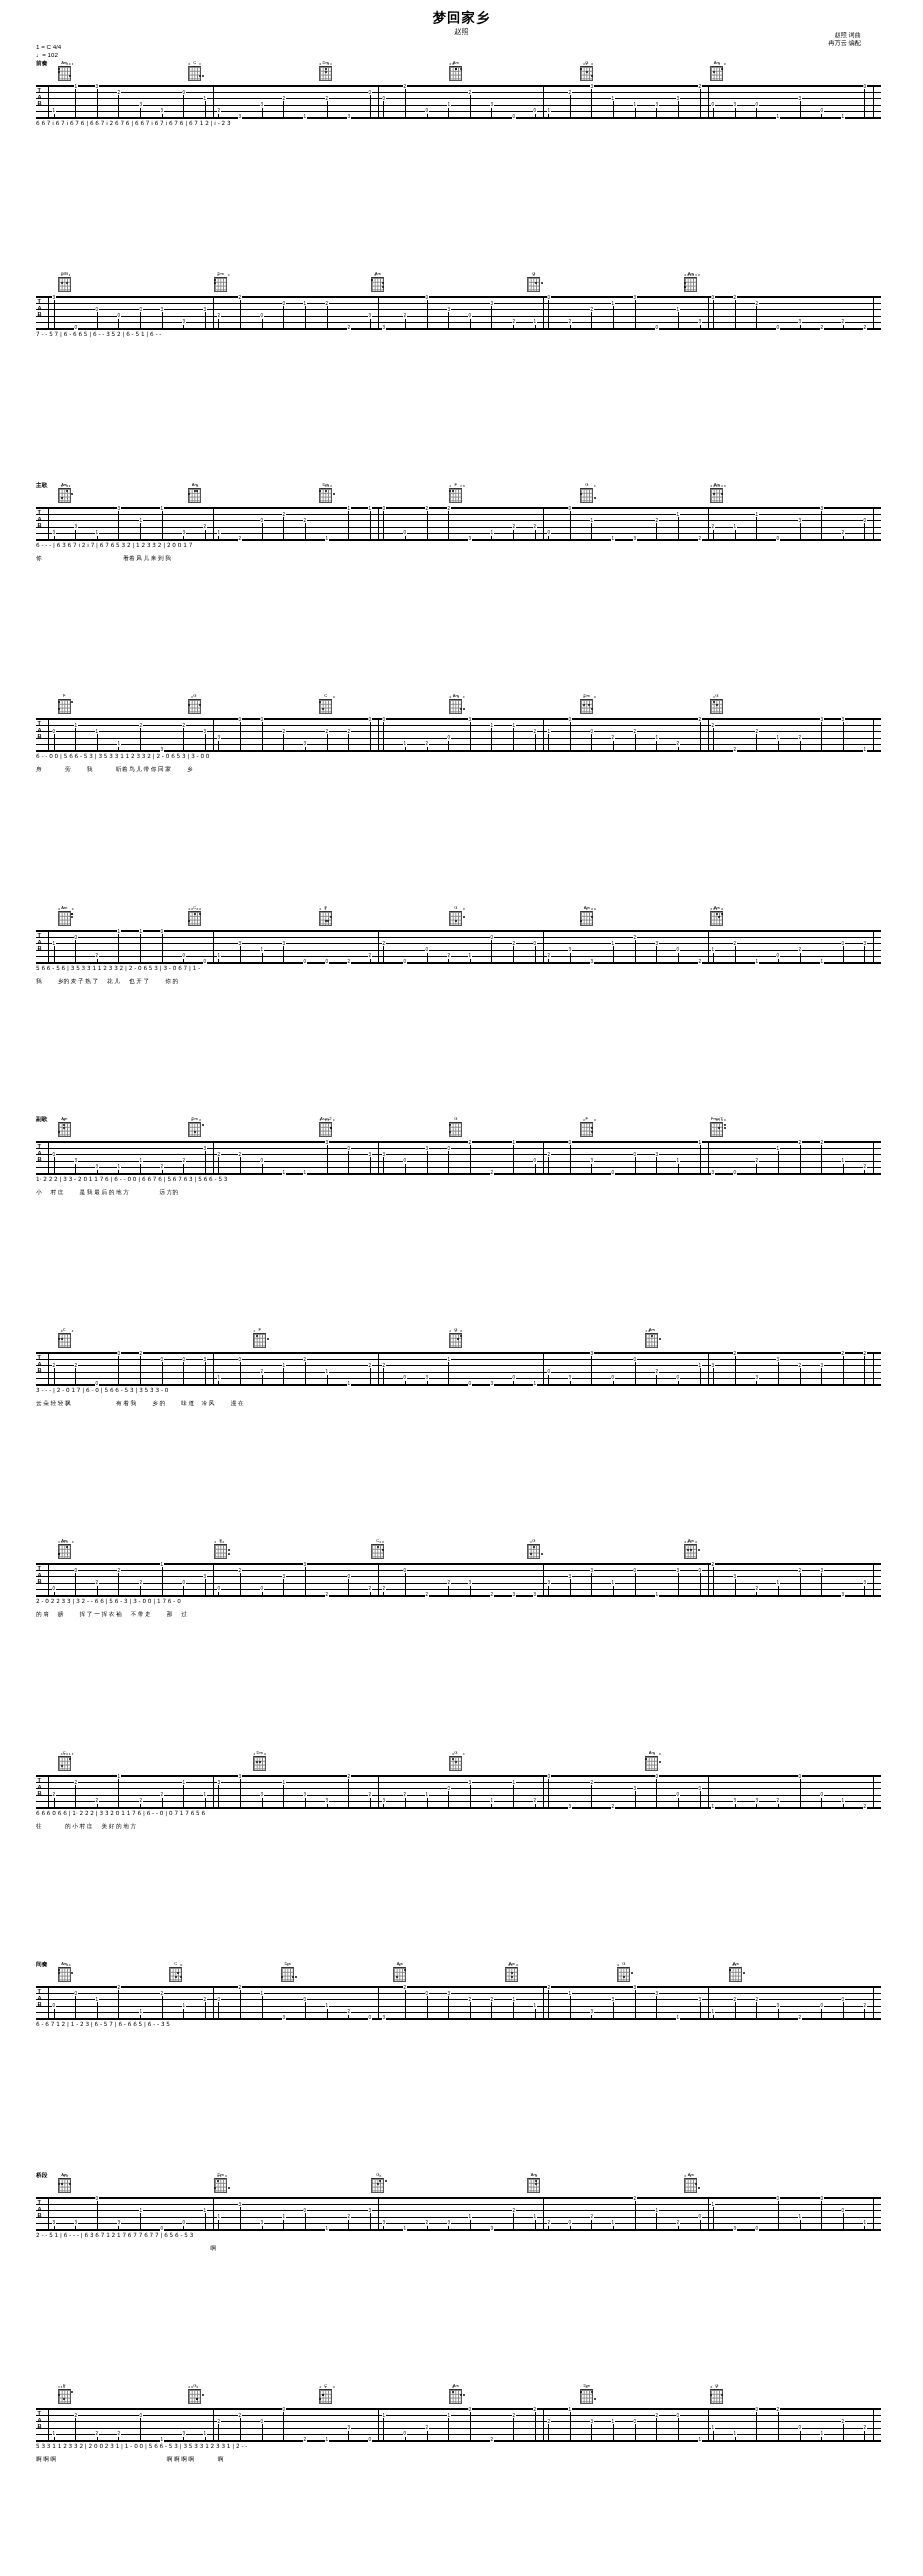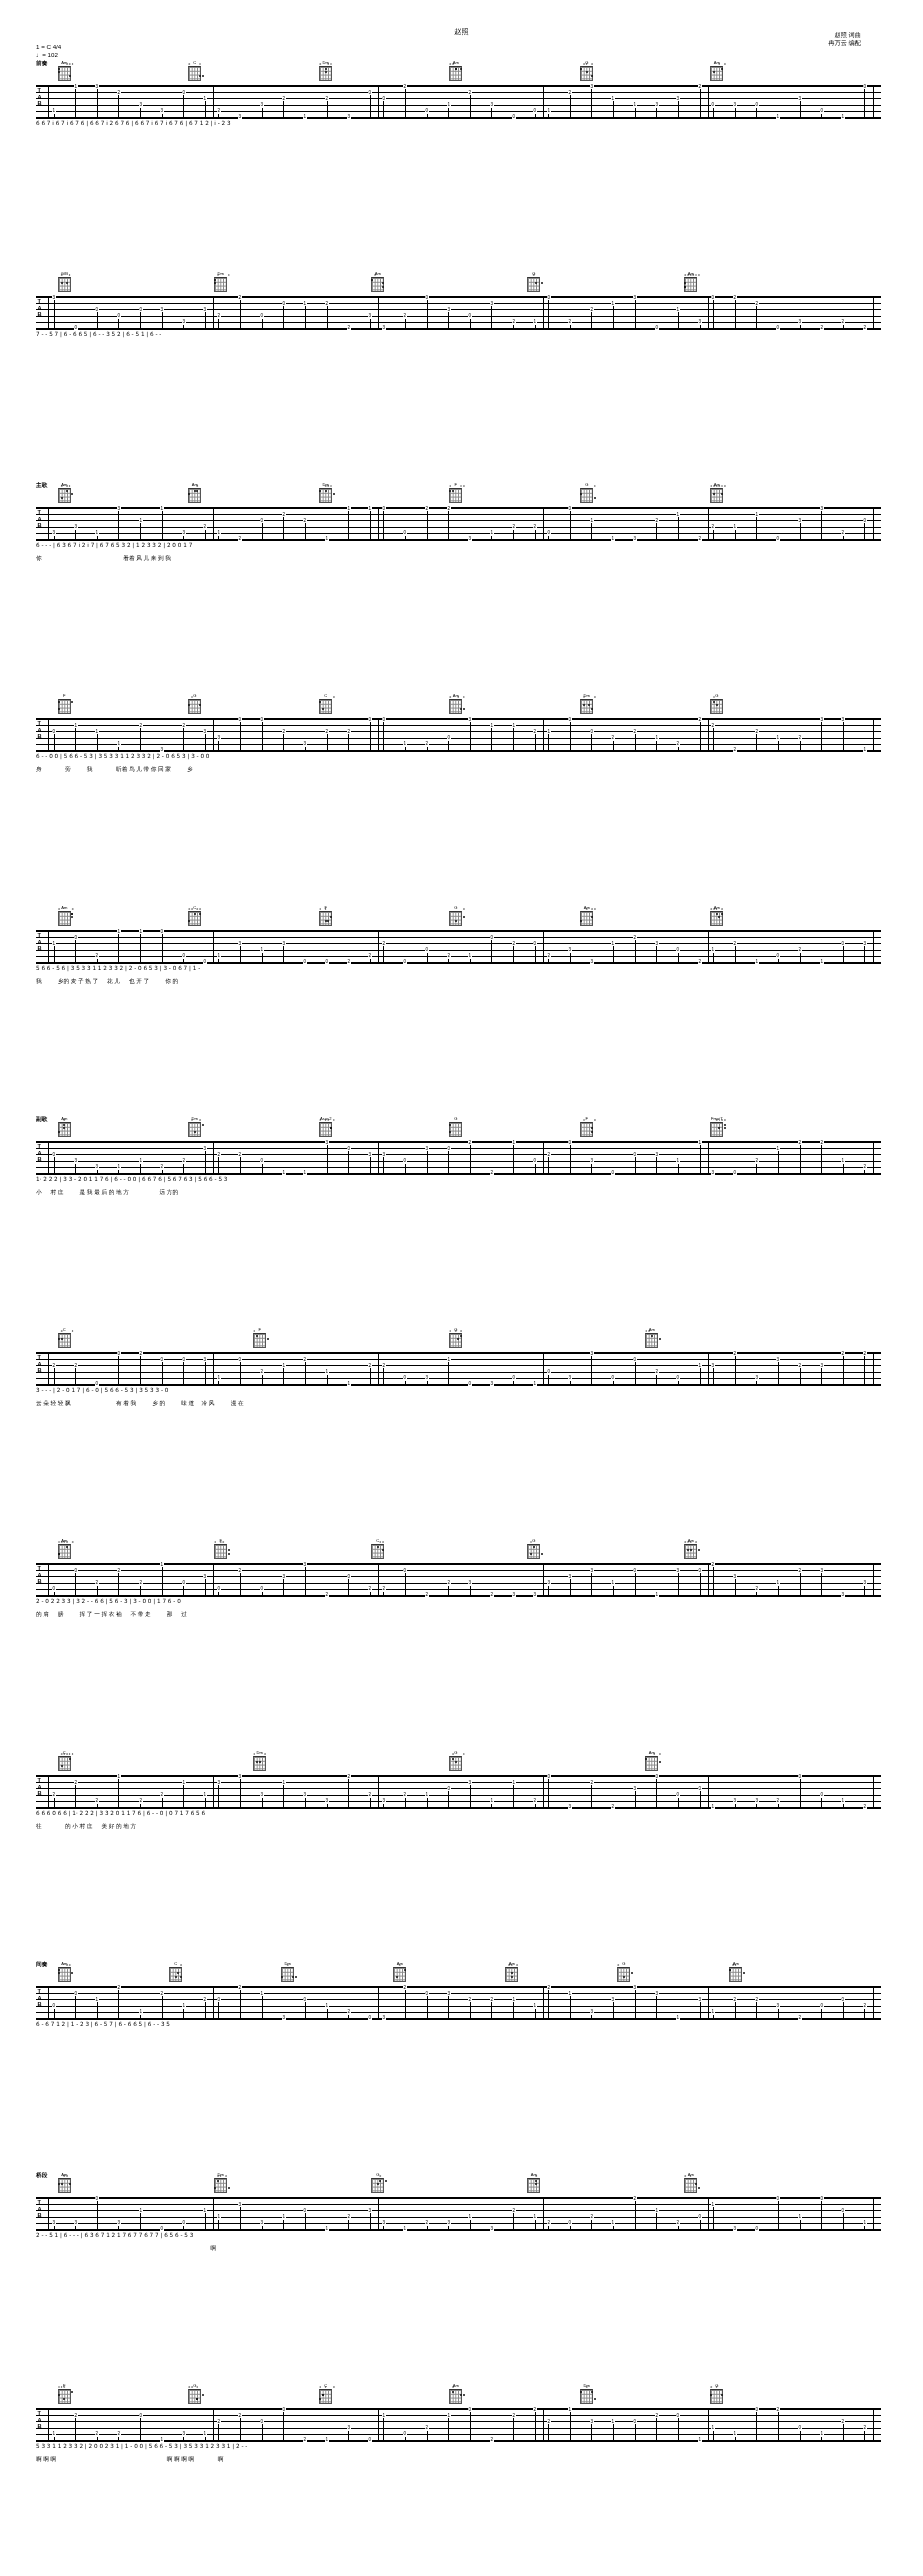--- a/index.html
+++ b/index.html
@@ -177,20 +177,21 @@
     font-size: 5.7px;
     white-space: pre;
     letter-spacing: 0px;
   }
 </style>
 </head>
 <body>
 
 <div class="page">
 
+  <div class="doc-title">梦回家乡</div>
   <div class="doc-subtitle">赵照</div>
 
   <div class="credits">
     <div>赵照 词曲</div>
     <div>冉万云 编配</div>
   </div>
 
   <div class="tempo-block">
     <div>1 = C 4/4</div>
     <div>♩= 102</div>

